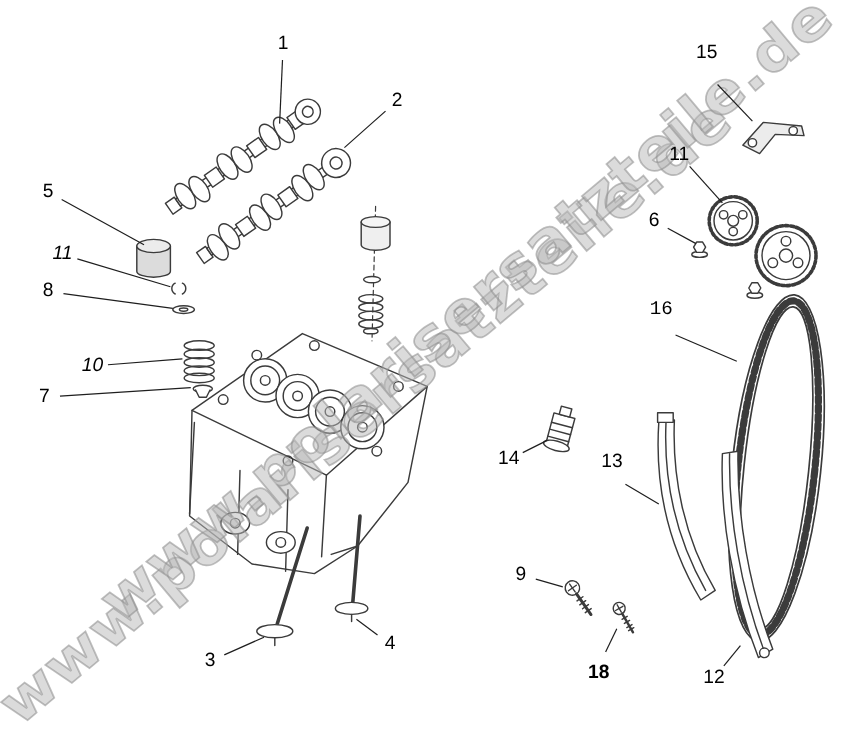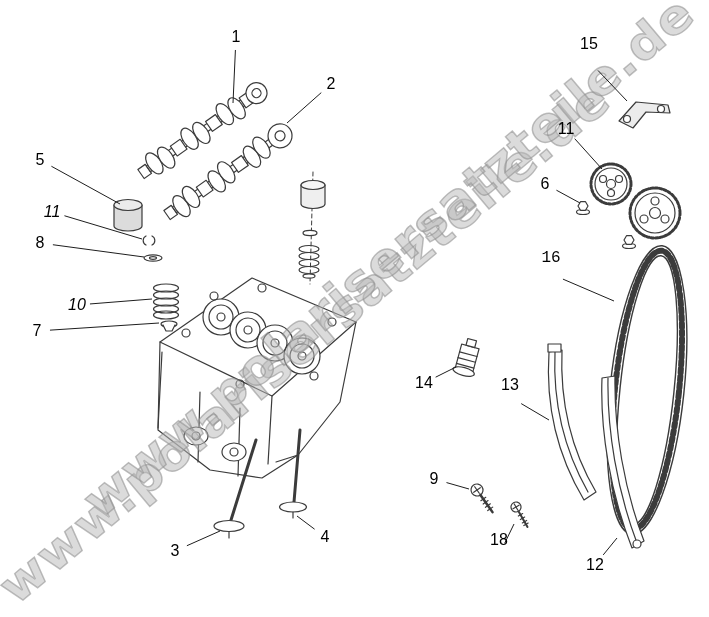--- a/index.html
+++ b/index.html
@@ -263,14 +263,14 @@
     <div class="callout" style="left: 40px; top: 243px;">8</div>
     <div class="callout" style="left: 434px; top: 479px;">9</div>
     <div class="callout" style="left: 77px; top: 305px; font-style: italic;">10</div>
     <div class="callout" style="left: 52px; top: 212px; font-style: italic;">11</div>
     <div class="callout" style="left: 595px; top: 565px; text-align: right;">12</div>
     <div class="callout" style="left: 510px; top: 385px;">13</div>
     <div class="callout" style="left: 424px; top: 383px;">14</div>
     <div class="callout" style="left: 589px; top: 44px;">15</div>
     <div class="callout" style="left: 551px; top: 258px; font-family: Liberation Mono, monospace;">16</div>
     <div class="callout" style="left: 566px; top: 129px;">11</div>
-    <div class="callout" style="left: 499px; top: 540px;">18</div>
+    <div class="callout" style="left: 499px; top: 561px; font-weight: bold;">18</div>
   </div>
 
 </body></html>

